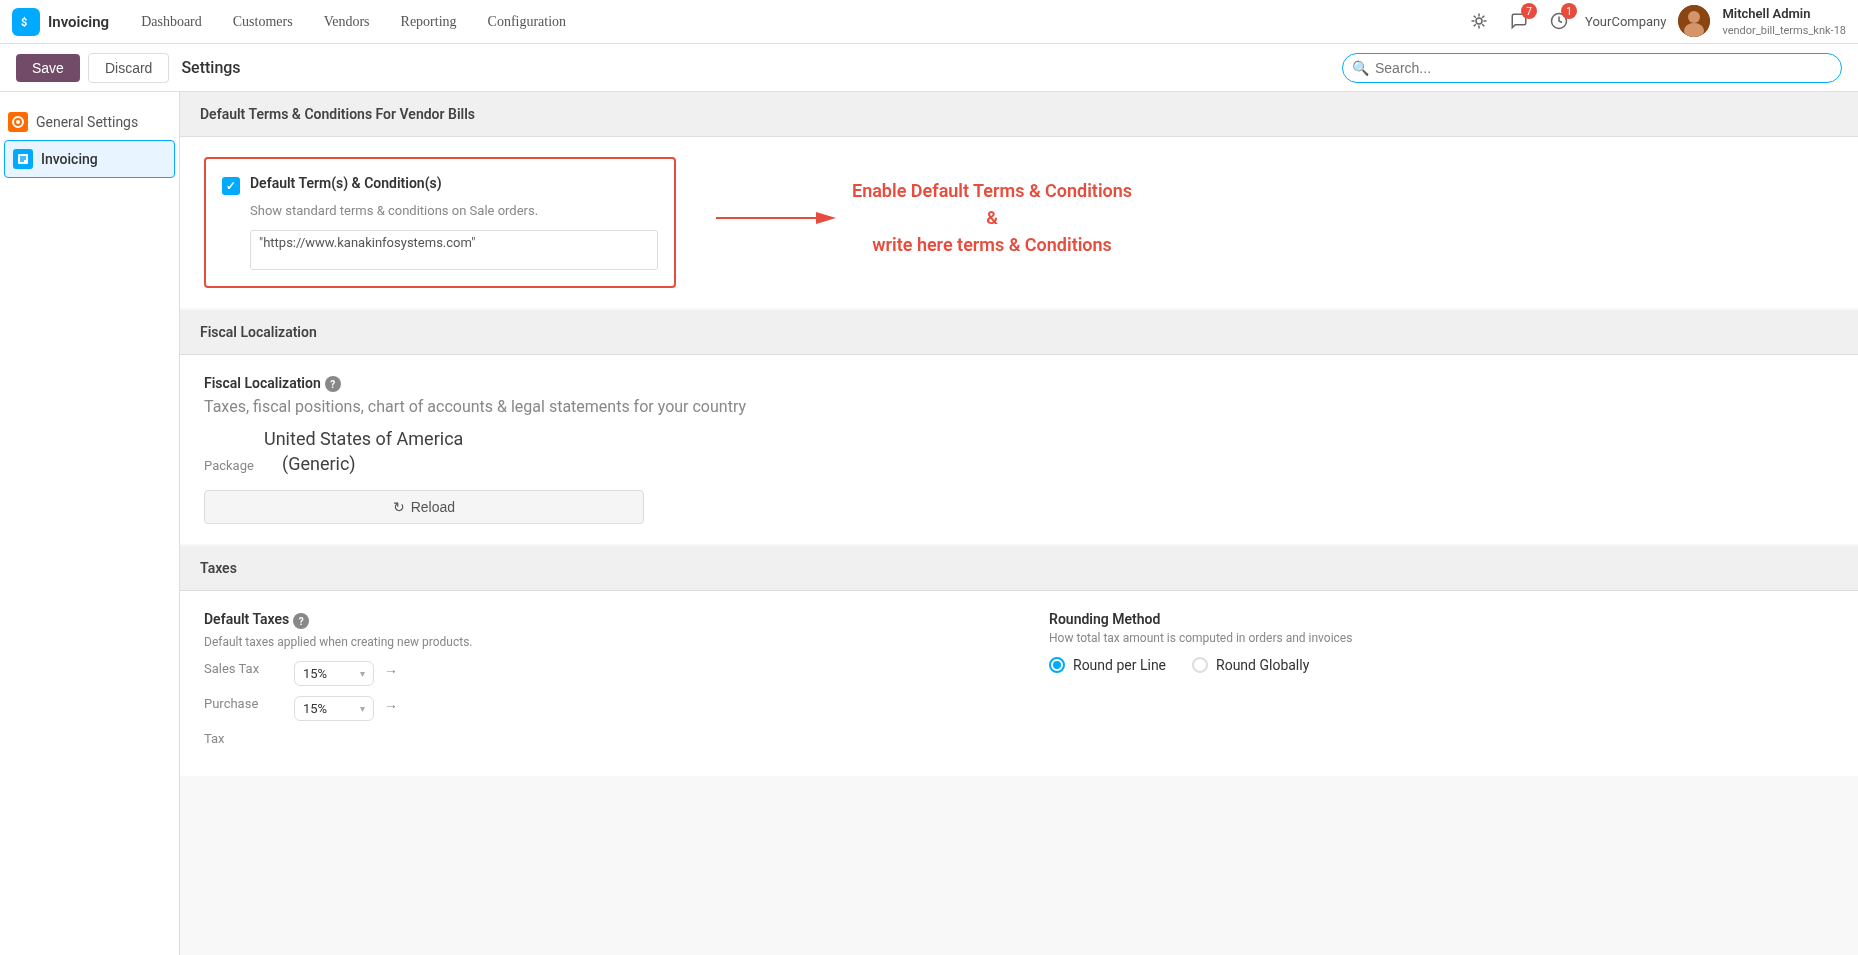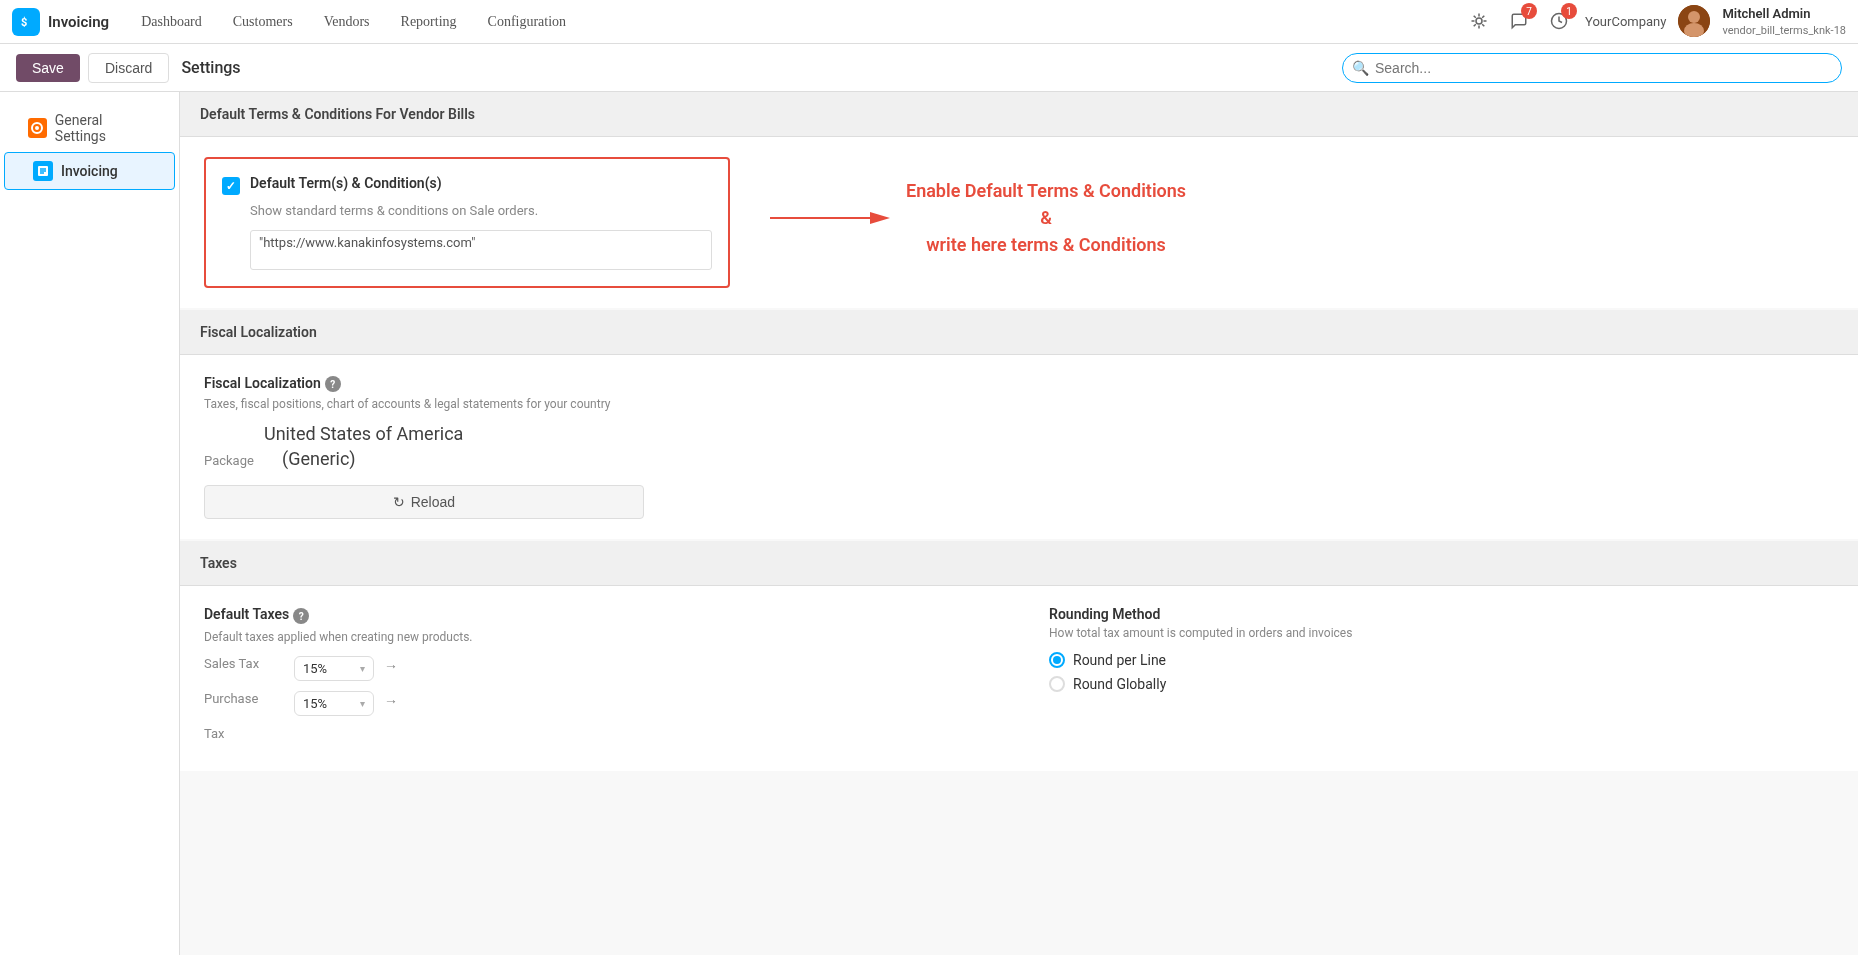--- a/index.html
+++ b/index.html
@@ -105,21 +105,21 @@
     
     .sidebar {
       width: 180px;
       background: #fff;
       border-right: 1px solid #ddd;
       padding: 12px 0;
       flex-shrink: 0;
     }
     .sidebar-item {
       display: flex; align-items: center; gap: 8px;
-      padding: 8px 28px; cursor: pointer; color: #555;
+      padding: 8px 8px; cursor: pointer; color: #555;
       font-size: 14px;
     }
     .sidebar-item.active {
       background: #e8f4ff;
       border: 1px solid #00aaff;
       border-radius: 4px;
       margin: 0 4px;
       color: #333;
       font-weight: 500;
     }
@@ -151,21 +151,21 @@
     }
     .section-body {
       padding: 20px 24px;
     }
 
     
     .terms-card {
       border: 2px solid #e74c3c;
       border-radius: 4px;
       padding: 16px;
-      width: 526px;
+      width: 472px;
       position: relative;
     }
     .terms-header {
       display: flex; align-items: flex-start; gap: 10px; margin-bottom: 8px;
     }
     .checkbox-checked {
       width: 18px; height: 18px; background: #00aaff;
       border-radius: 3px; display: flex; align-items: center; justify-content: center;
       flex-shrink: 0; margin-top: 2px; cursor: pointer;
     }
@@ -182,21 +182,21 @@
     }
     .arrow-text {
       color: #e74c3c; font-size: 18px; font-weight: 600;
       line-height: 1.5; text-align: center;
     }
     .field-label { font-weight: 600; color: #333; font-size: 14px; margin-bottom: 2px; }
     .field-help { display: inline-flex; align-items: center; justify-content: center;
       width: 16px; height: 16px; background: #888; color: white; border-radius: 50%;
       font-size: 10px; cursor: pointer; margin-left: 4px; font-weight: bold;
     }
-    .field-desc { color: #888; font-size: 12px; margin-bottom: 12px; }
+    .field-desc { color: #888; font-size: 16px; margin-bottom: 12px; }
     .field-value { font-size: 18px; color: #404040; }
     .field-row { display: flex; gap: 8px; align-items: baseline; }
     .field-row-label { color: #888; font-size: 13px; width: 70px; }
 
     .reload-btn {
       display: flex; align-items: center; gap: 6px;
       padding: 8px 20px; border: 1px solid #ddd; border-radius: 4px;
       background: #f5f5f5; cursor: pointer; font-size: 14px; color: #555;
       width: 440px; justify-content: center; margin-top: 16px;
     }
@@ -213,21 +213,21 @@
     }
     .tax-row-label { color: #888; font-size: 13px; width: 80px; }
     .tax-select {
       border: 1px solid #ddd; border-radius: 6px; padding: 4px 8px;
       font-size: 13px; display: flex; align-items: center; gap: 4px;
       min-width: 80px; justify-content: space-between; cursor: pointer;
     }
     .select-arrow { color: #aaa; font-size: 10px; }
     .arrow-right { color: #888; cursor: pointer; }
 
-    .radio-group { display: flex; flex-direction: column; gap: 8px; }
+    .radio-group { display: flex; flex-direction: row; gap: 26px; }
     .radio-row { display: flex; align-items: center; gap: 8px; }
     .radio-btn {
       width: 16px; height: 16px; border-radius: 50%; border: 2px solid #ddd;
       display: flex; align-items: center; justify-content: center; cursor: pointer;
     }
     .radio-btn.checked { border-color: #00aaff; }
     .radio-btn.checked::after {
       content: ''; width: 8px; height: 8px; border-radius: 50%; background: #00aaff;
     }
     .radio-label { font-size: 14px; color: #333; }

